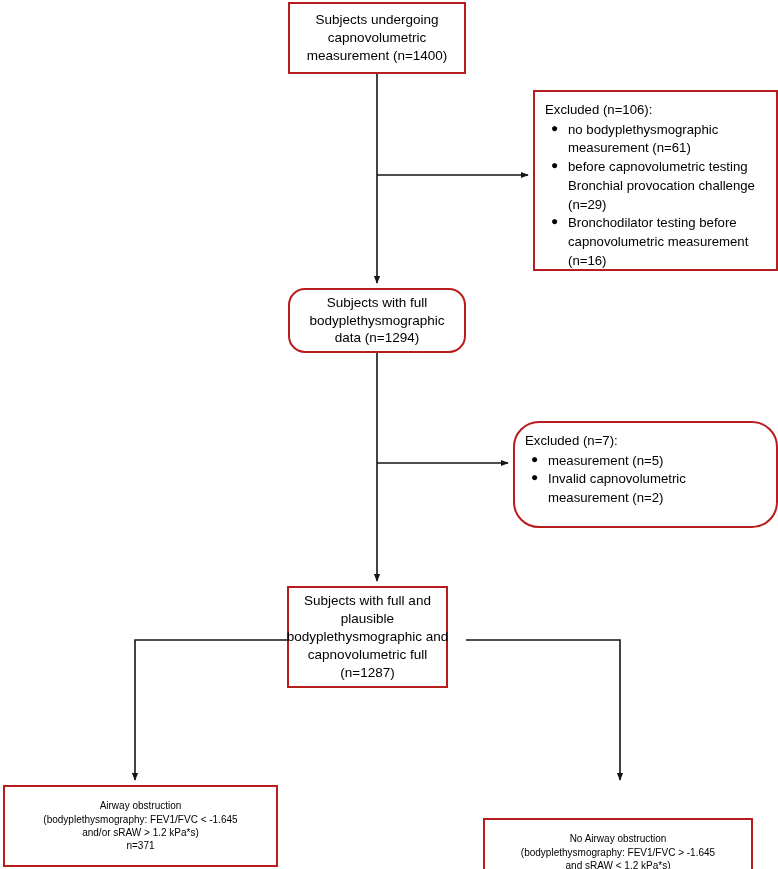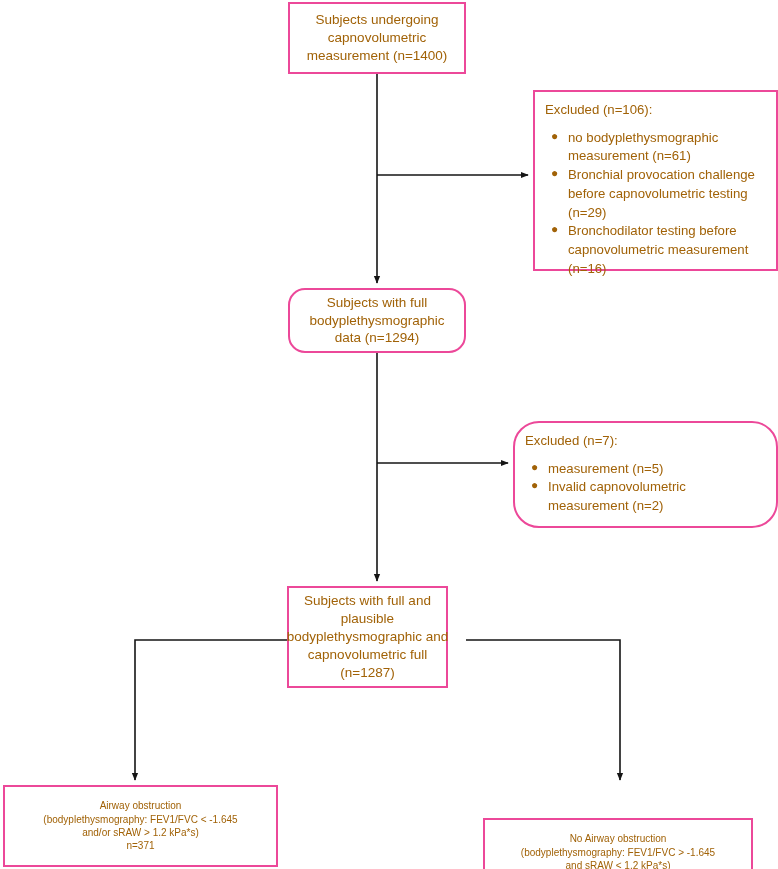--- a/index.html
+++ b/index.html
@@ -22,43 +22,42 @@
     position: absolute;
     left: 0;
     top: 0;
     width: 778px;
     height: 869px;
     pointer-events: none;
   }
   .node {
     position: absolute;
     box-sizing: border-box;
-    border: 2px solid #ec4899;
+    border: 2px solid #b91c1c;
     background: #ffffff;
-    color: #a16207;
+    color: #000000;
     display: flex;
     flex-direction: column;
     justify-content: center;
     align-items: center;
     text-align: center;
     line-height: 1.33;
     font-size: 13.5px;
     z-index: 2;
   }
   .node .line {
     display: block;
     white-space: nowrap;
   }
   .node-excl {
     align-items: flex-start;
     justify-content: flex-start;
     text-align: left;
     padding: 9px 8px 6px 10px;
     line-height: 1.42;
-    gap: 8px;
   }
   .excl-title {
     display: block;
     margin-bottom: 1px;
   }
   .excl-list {
     margin: 0;
     padding: 0;
     list-style: none;
   }
@@ -127,22 +126,22 @@
   <div class="node node-excl" id="node-excluded-1">
     <span class="excl-title">Excluded (n=106):</span>
     <ul class="excl-list">
       <li>
         <span class="bullet">●</span>
         <span class="txt">no bodyplethysmographic</span>
         <span class="txt">measurement (n=61)</span>
       </li>
       <li>
         <span class="bullet">●</span>
+        <span class="txt">before capnovolumetric testing</span>
         <span class="txt">Bronchial provocation challenge</span>
-        <span class="txt">before capnovolumetric testing</span>
         <span class="txt">(n=29)</span>
       </li>
       <li>
         <span class="bullet">●</span>
         <span class="txt">Bronchodilator testing before</span>
         <span class="txt">capnovolumetric measurement</span>
         <span class="txt">(n=16)</span>
       </li>
     </ul>
   </div>

